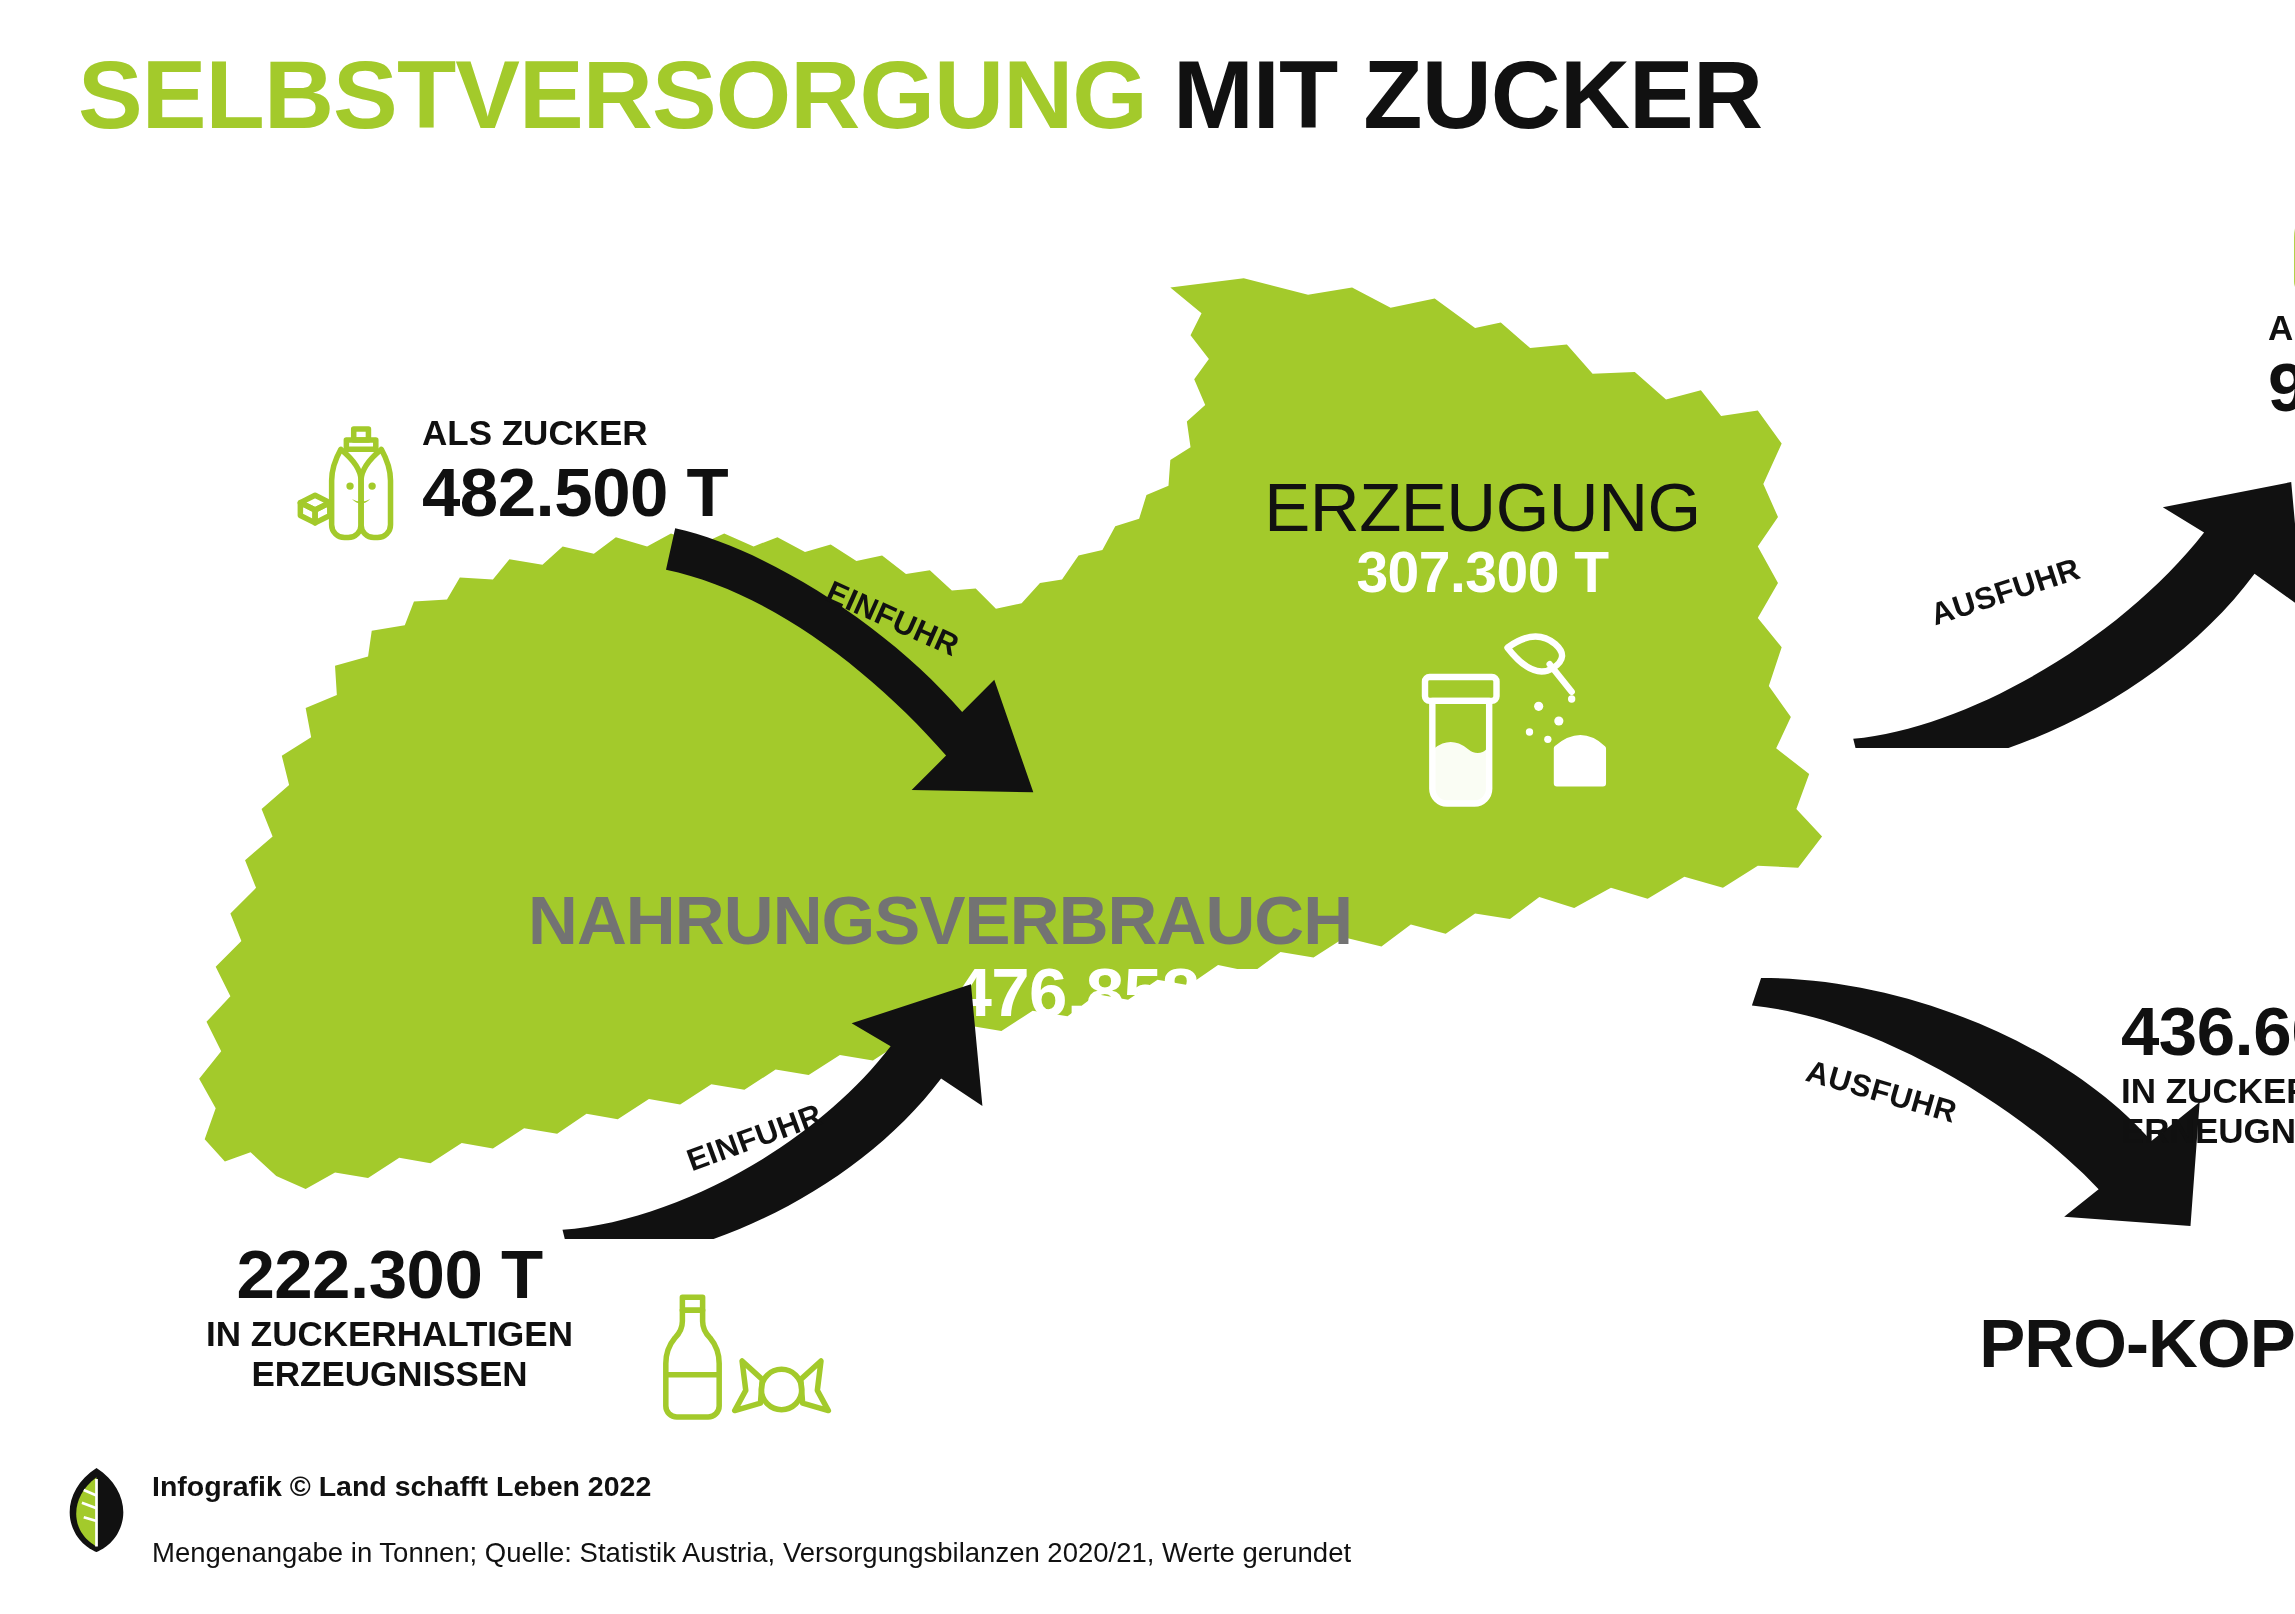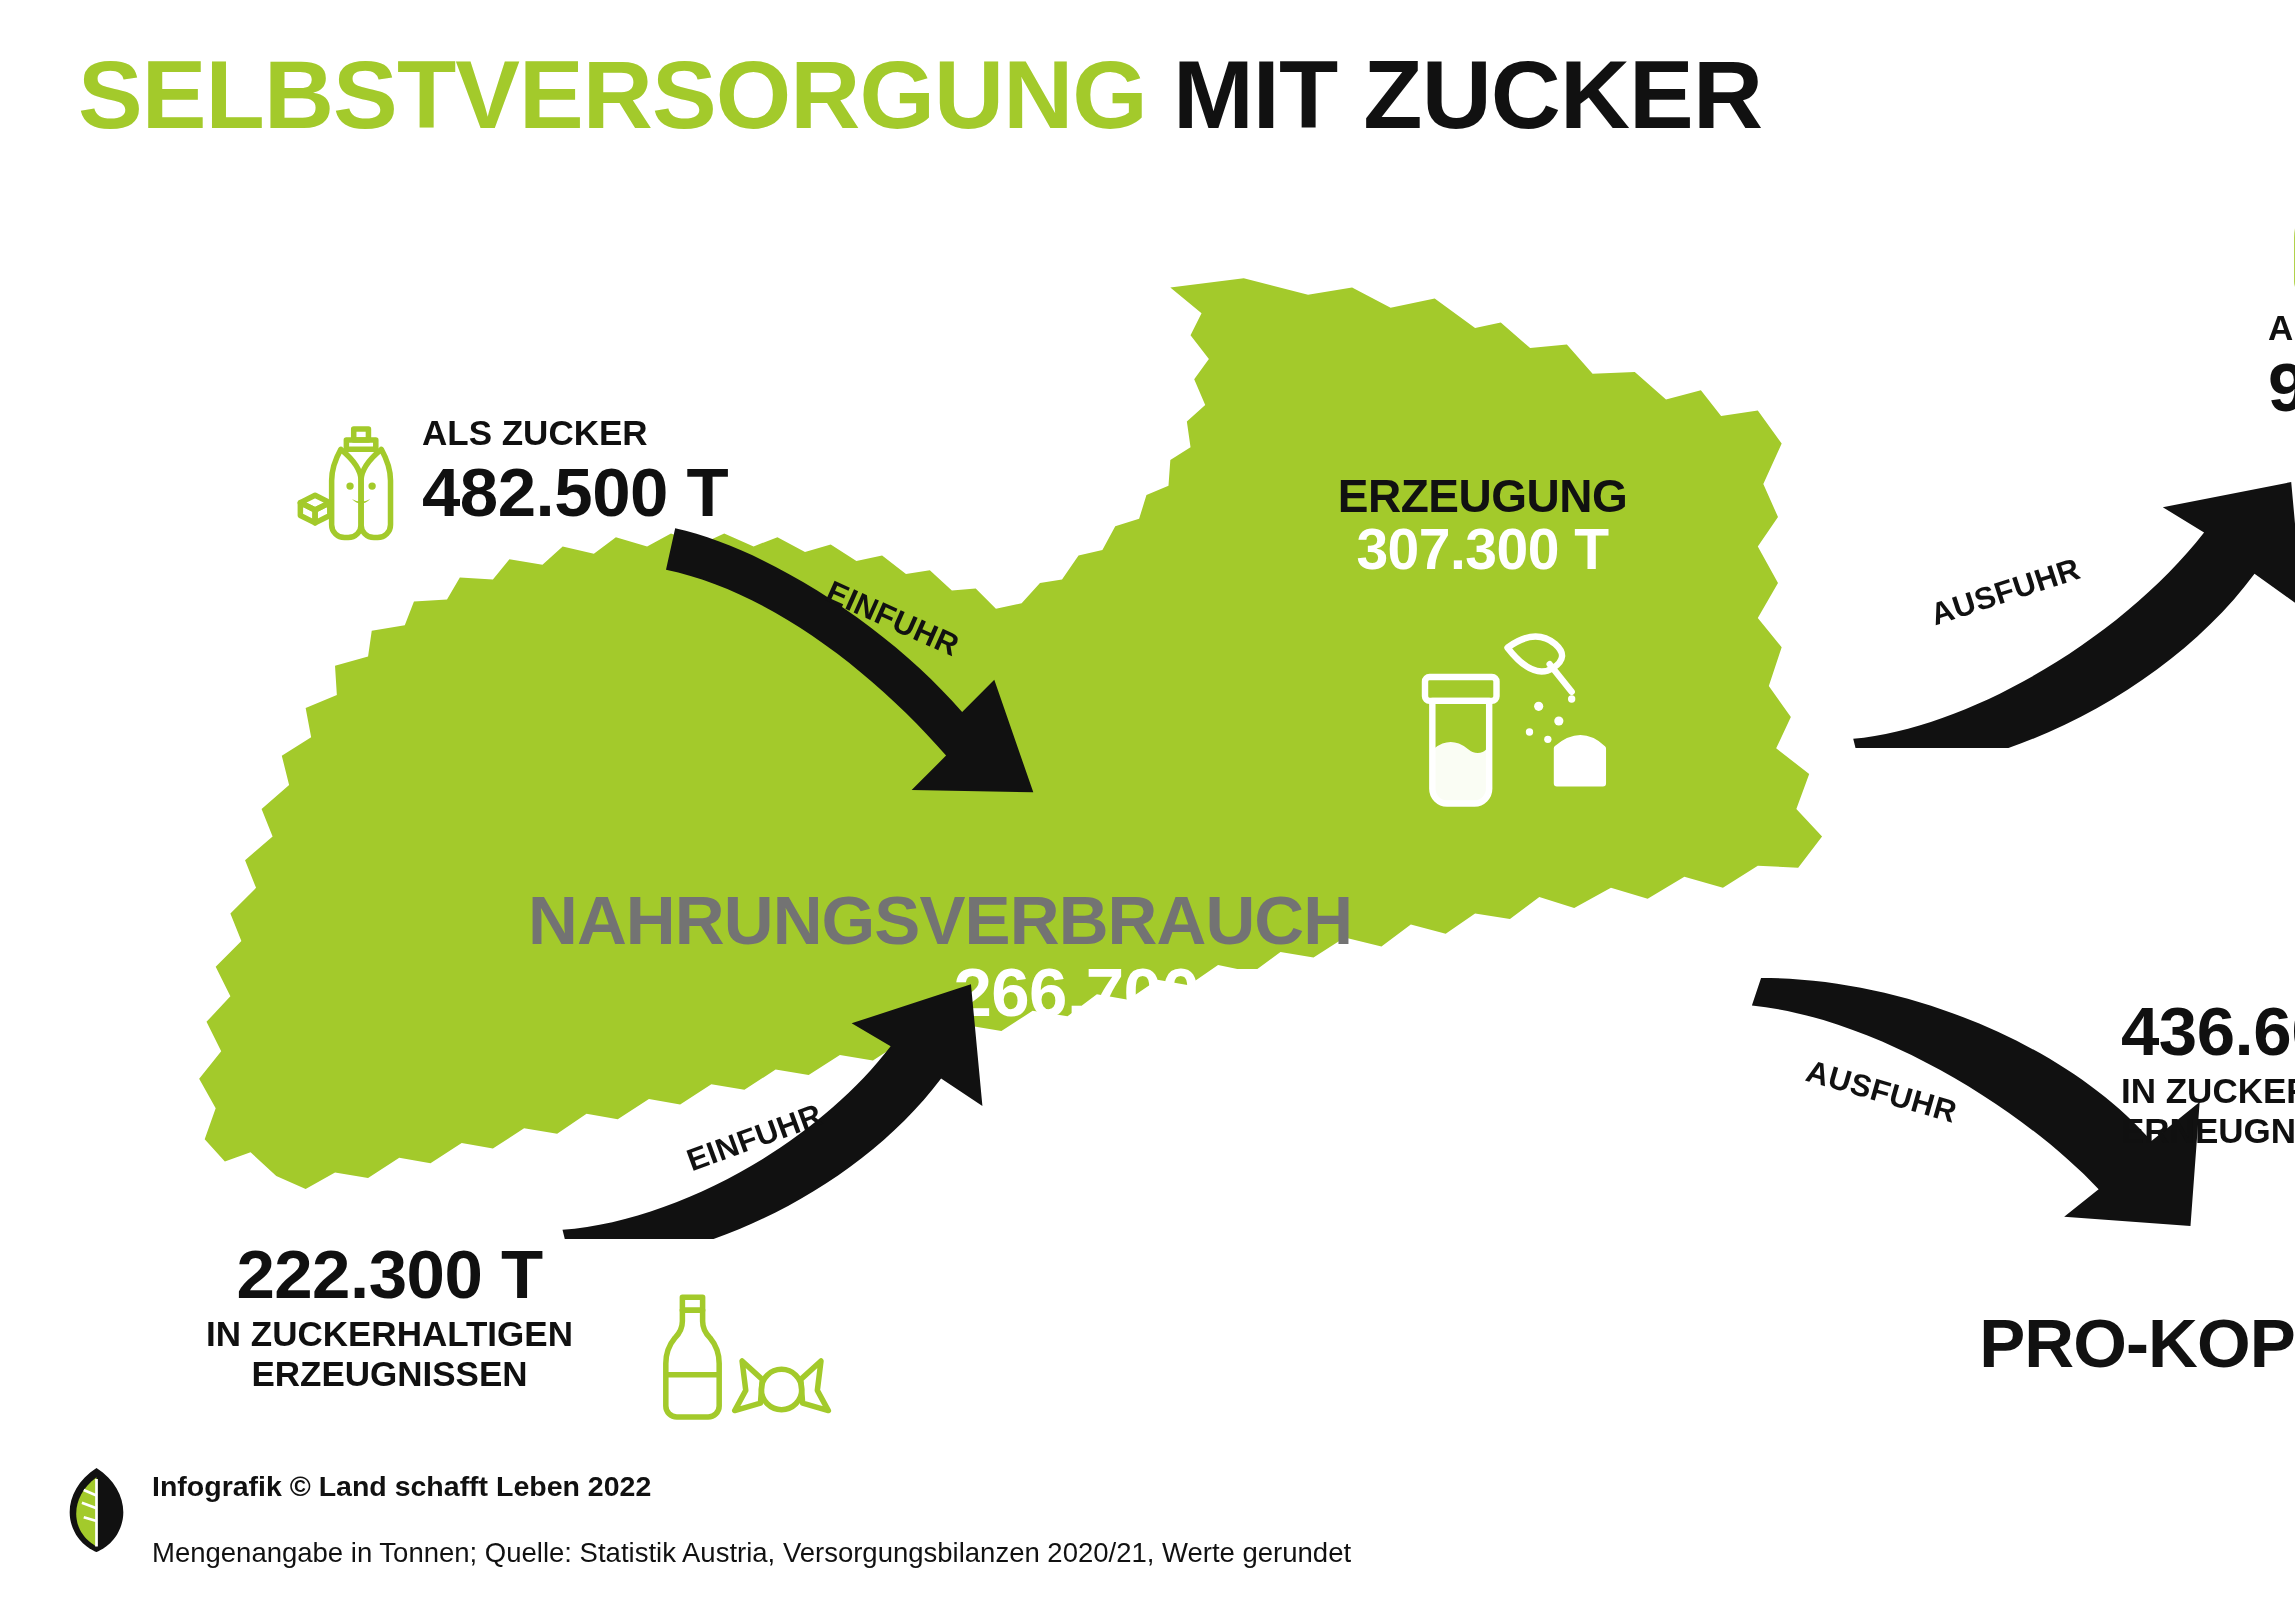--- a/index.html
+++ b/index.html
@@ -49,22 +49,22 @@
 
   
   #erzeugung {
     position: absolute;
     left: 1184px;
     top: 473px;
     text-align: center;
     width: 597px;
   }
   #erzeugung .lbl {
-    font-size: 46px;
-    font-weight: 700;
+    font-size: 69px;
+    font-weight: 400;
     color: #111111;
     line-height: 1.02;
     letter-spacing: -0.5px;
   }
   #erzeugung .val {
     font-size: 57px;
     font-weight: 800;
     color: #ffffff;
     line-height: 1.05;
     letter-spacing: -0.5px;
@@ -205,21 +205,21 @@
         <circle cx="198" cy="120" r="5"></circle>
         <circle cx="166" cy="132" r="4"></circle>
         <circle cx="212" cy="96" r="4"></circle>
         <circle cx="186" cy="140" r="4"></circle>
       </g>
     </svg>
   </div>
 
   <div id="nahrung">
     <div class="lbl">NAHRUNGSVERBRAUCH</div>
-    <div class="val">266.700 T</div>
+    <div class="val">476.858 T</div>
   </div>
 
   <svg class="icon-abs" style="left:666px; top:519px; width:528px; height:285px;" viewBox="0 0 460 248" xmlns="http://www.w3.org/2000/svg">
     <path fill="#111111" d="M8 8 C 90 26, 196 96, 258 168 L 286 140 L 320 238 L 214 236 L 244 206 C 180 132, 88 62, 0 44 Z"></path>
   </svg>
   <div class="arrow-label" style="left:822px; top:601px; transform: rotate(24deg);">EINFUHR</div>
 
   <svg class="icon-abs" style="left:551px; top:982px; width:537px; height:257px;" viewBox="0 0 468 224" xmlns="http://www.w3.org/2000/svg">
     <path fill="#111111" d="M10 216 C 110 208, 230 142, 296 56 L 262 36 L 366 2 L 376 108 L 340 84 C 268 180, 132 246, 18 248 Z"></path>
   </svg>

